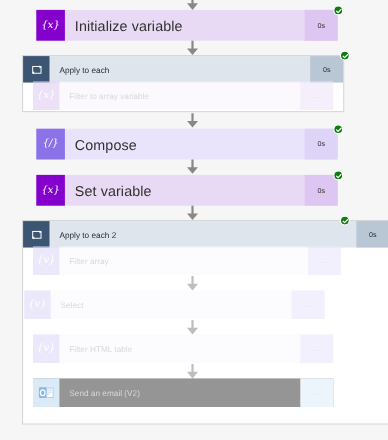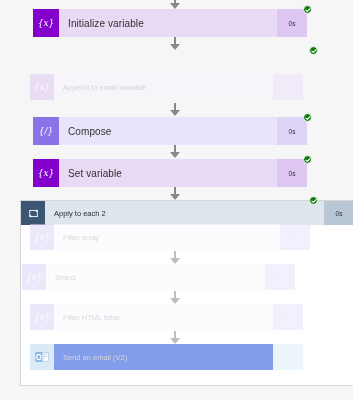--- a/index.html
+++ b/index.html
@@ -32,21 +32,21 @@
   }
   .card .ic{
     width:26px;flex:0 0 26px;
     display:flex;align-items:center;justify-content:center;
     color:#fff;
   }
   .card .ttl{
     flex:1 1 auto;
     display:flex;align-items:center;
     padding-left:9px;
-    font-size:10px;
+    font-size:13px;
     color:#323130;
     letter-spacing:.1px;
     white-space:nowrap;overflow:hidden;
   }
   .card .dur{
     width:30px;flex:0 0 30px;
     display:flex;align-items:center;justify-content:center;
     font-size:6.5px;color:#323130;
   }
 
@@ -102,21 +102,21 @@
     width:30px;flex:0 0 30px;display:flex;align-items:center;justify-content:center;
     font-size:7px;color:#c3c1c7;letter-spacing:.5px;
   }
   .n-var  .ic{background:#ddc9f2;color:#fff;}
   .n-var  {background:#faf5fe;}
   .n-var  .dur{background:#eee2fa;}
   .n-data .ic{background:#ddd6f8;color:#fff;}
   .n-data {background:#fbfaff;}
   .n-data .dur{background:#e9e4fb;}
   .n-mail .ic{background:#bcd9ef;}
-  .n-mail {background:#1d4ed8;justify-content:flex-end;}
+  .n-mail {background:#404040;justify-content:flex-end;}
   .n-mail .dur{background:#e0eefa;}
 
   .gh{opacity:.55;}
 
   
   .badge{
     position:absolute;width:9px;height:9px;border-radius:50%;
     background:#107c10;border:1px solid #fff;box-sizing:border-box;
     display:flex;align-items:center;justify-content:center;
   }
@@ -143,31 +143,44 @@
     <svg width="6" height="6" viewBox="0 0 10 10">
         <path d="M1.5 5.2 L3.9 7.4 L8.5 2.6" fill="none" stroke="#fff" stroke-width="1.8" stroke-linecap="round" stroke-linejoin="round"></path>
       </svg>
   </div>
 
   <div class="arrow" style="left:168px;top:37px;height:13px;">
     <div class="stem"></div>
       <div class="head"></div>
   </div>
 
+  <div class="scope" style="left:20px;top:50px;width:293px;height:52px;">
+    <div class="scope-head">
+      <div class="ic">
+        <svg width="11" height="11" viewBox="0 0 16 16">
+          <rect x="2.5" y="3.5" width="11" height="9" fill="none" stroke="#fff" stroke-width="1.3"></rect>
+          <path d="M11.5 2.2 L14.2 4.2 L11.5 6.2" fill="#fff"></path>
+          <path d="M4.5 13.8 L1.8 11.8 L4.5 9.8" fill="#fff"></path>
+        </svg>
+      </div>
+      <div class="ttl">Apply to each</div>
+      <div class="dur">0s</div>
+    </div>
+  </div>
   <div class="badge" style="left:309px;top:46px;">
     <svg width="6" height="6" viewBox="0 0 10 10">
         <path d="M1.5 5.2 L3.9 7.4 L8.5 2.6" fill="none" stroke="#fff" stroke-width="1.8" stroke-linecap="round" stroke-linejoin="round"></path>
       </svg>
   </div>
 
   <div class="nrow n-var gh" style="left:30px;top:74px;width:273px;">
     <div class="ic">
         <span class="glyph">{x}</span>
       </div>
-    <div class="ttl">Append to email variable</div>
+    <div class="ttl">Filter to array variable</div>
     <div class="dur">...</div>
   </div>
 
   <div class="arrow" style="left:168px;top:103px;height:13px;">
     <div class="stem"></div>
       <div class="head"></div>
   </div>
 
   <div class="card c-body" style="left:33px;top:117px;width:274px;">
     <div class="ic c-ic">

